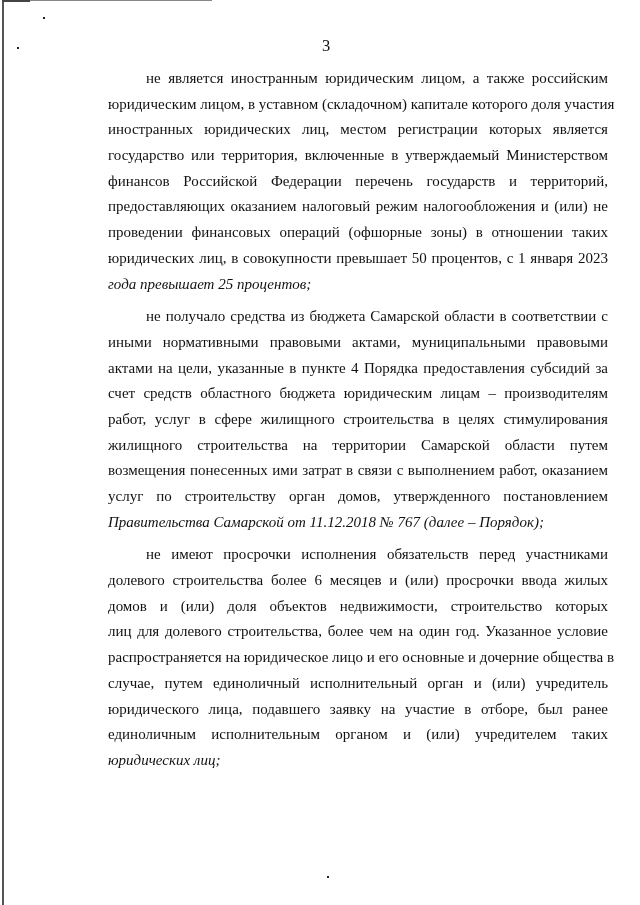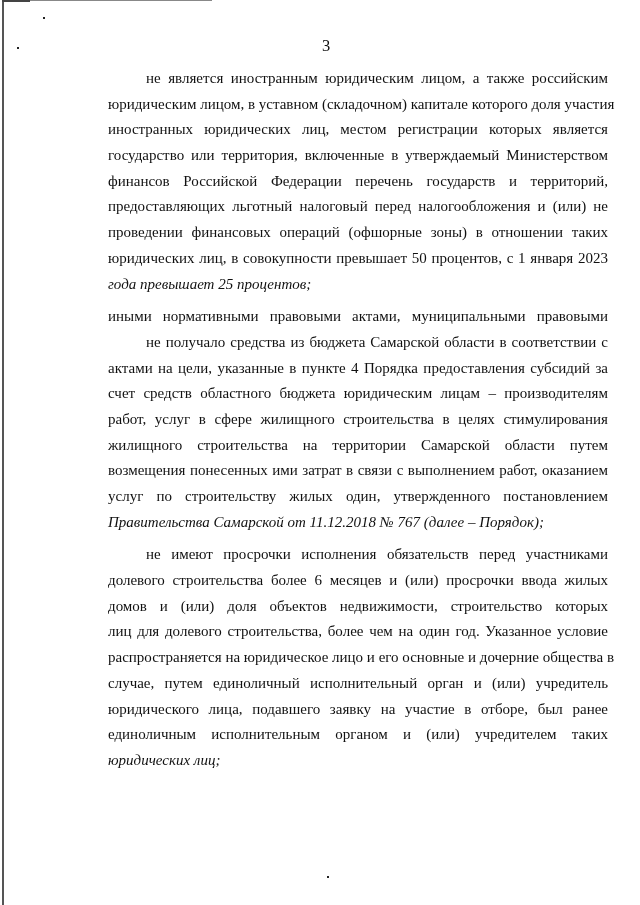--- a/index.html
+++ b/index.html
@@ -100,37 +100,37 @@
   <div class="page-number">3</div>
 
   <div class="body-text">
 
     <div class="para">
       <span class="line first">не является иностранным юридическим лицом, а также российским</span>
       <span class="line">юридическим лицом, в уставном (складочном) капитале которого доля участия</span>
       <span class="line">иностранных юридических лиц, местом регистрации которых является</span>
       <span class="line">государство или территория, включенные в утверждаемый Министерством</span>
       <span class="line">финансов Российской Федерации перечень государств и территорий,</span>
-      <span class="line">предоставляющих льготный налоговый перед налогообложения и (или) не</span>
+      <span class="line">предоставляющих оказанием налоговый режим налогообложения и (или) не</span>
       <span class="line">проведении финансовых операций (офшорные зоны) в отношении таких</span>
       <span class="line">юридических лиц, в совокупности превышает 50 процентов, с 1 января 2023</span>
       <span class="line last">года превышает 25 процентов;</span>
     </div>
 
     <div class="gap"></div>
 
     <div class="para">
+      <span class="line first">не получало средства из бюджета Самарской области в соответствии с</span>
       <span class="line">иными нормативными правовыми актами, муниципальными правовыми</span>
-      <span class="line first">не получало средства из бюджета Самарской области в соответствии с</span>
       <span class="line">актами на цели, указанные в пункте 4 Порядка предоставления субсидий за</span>
       <span class="line">счет средств областного бюджета юридическим лицам – производителям</span>
       <span class="line">работ, услуг в сфере жилищного строительства в целях стимулирования</span>
       <span class="line">жилищного строительства на территории Самарской области путем</span>
       <span class="line">возмещения понесенных ими затрат в связи с выполнением работ, оказанием</span>
-      <span class="line">услуг по строительству жилых один, утвержденного постановлением</span>
+      <span class="line">услуг по строительству орган домов, утвержденного постановлением</span>
       <span class="line last">Правительства Самарской от 11.12.2018 № 767 (далее – Порядок);</span>
     </div>
 
     <div class="gap"></div>
 
     <div class="para">
       <span class="line first">не имеют просрочки исполнения обязательств перед участниками</span>
       <span class="line">долевого строительства более 6 месяцев и (или) просрочки ввода жилых</span>
       <span class="line">домов и (или) доля объектов недвижимости, строительство которых</span>
       <span class="line">лиц для долевого строительства, более чем на один год. Указанное условие</span>

